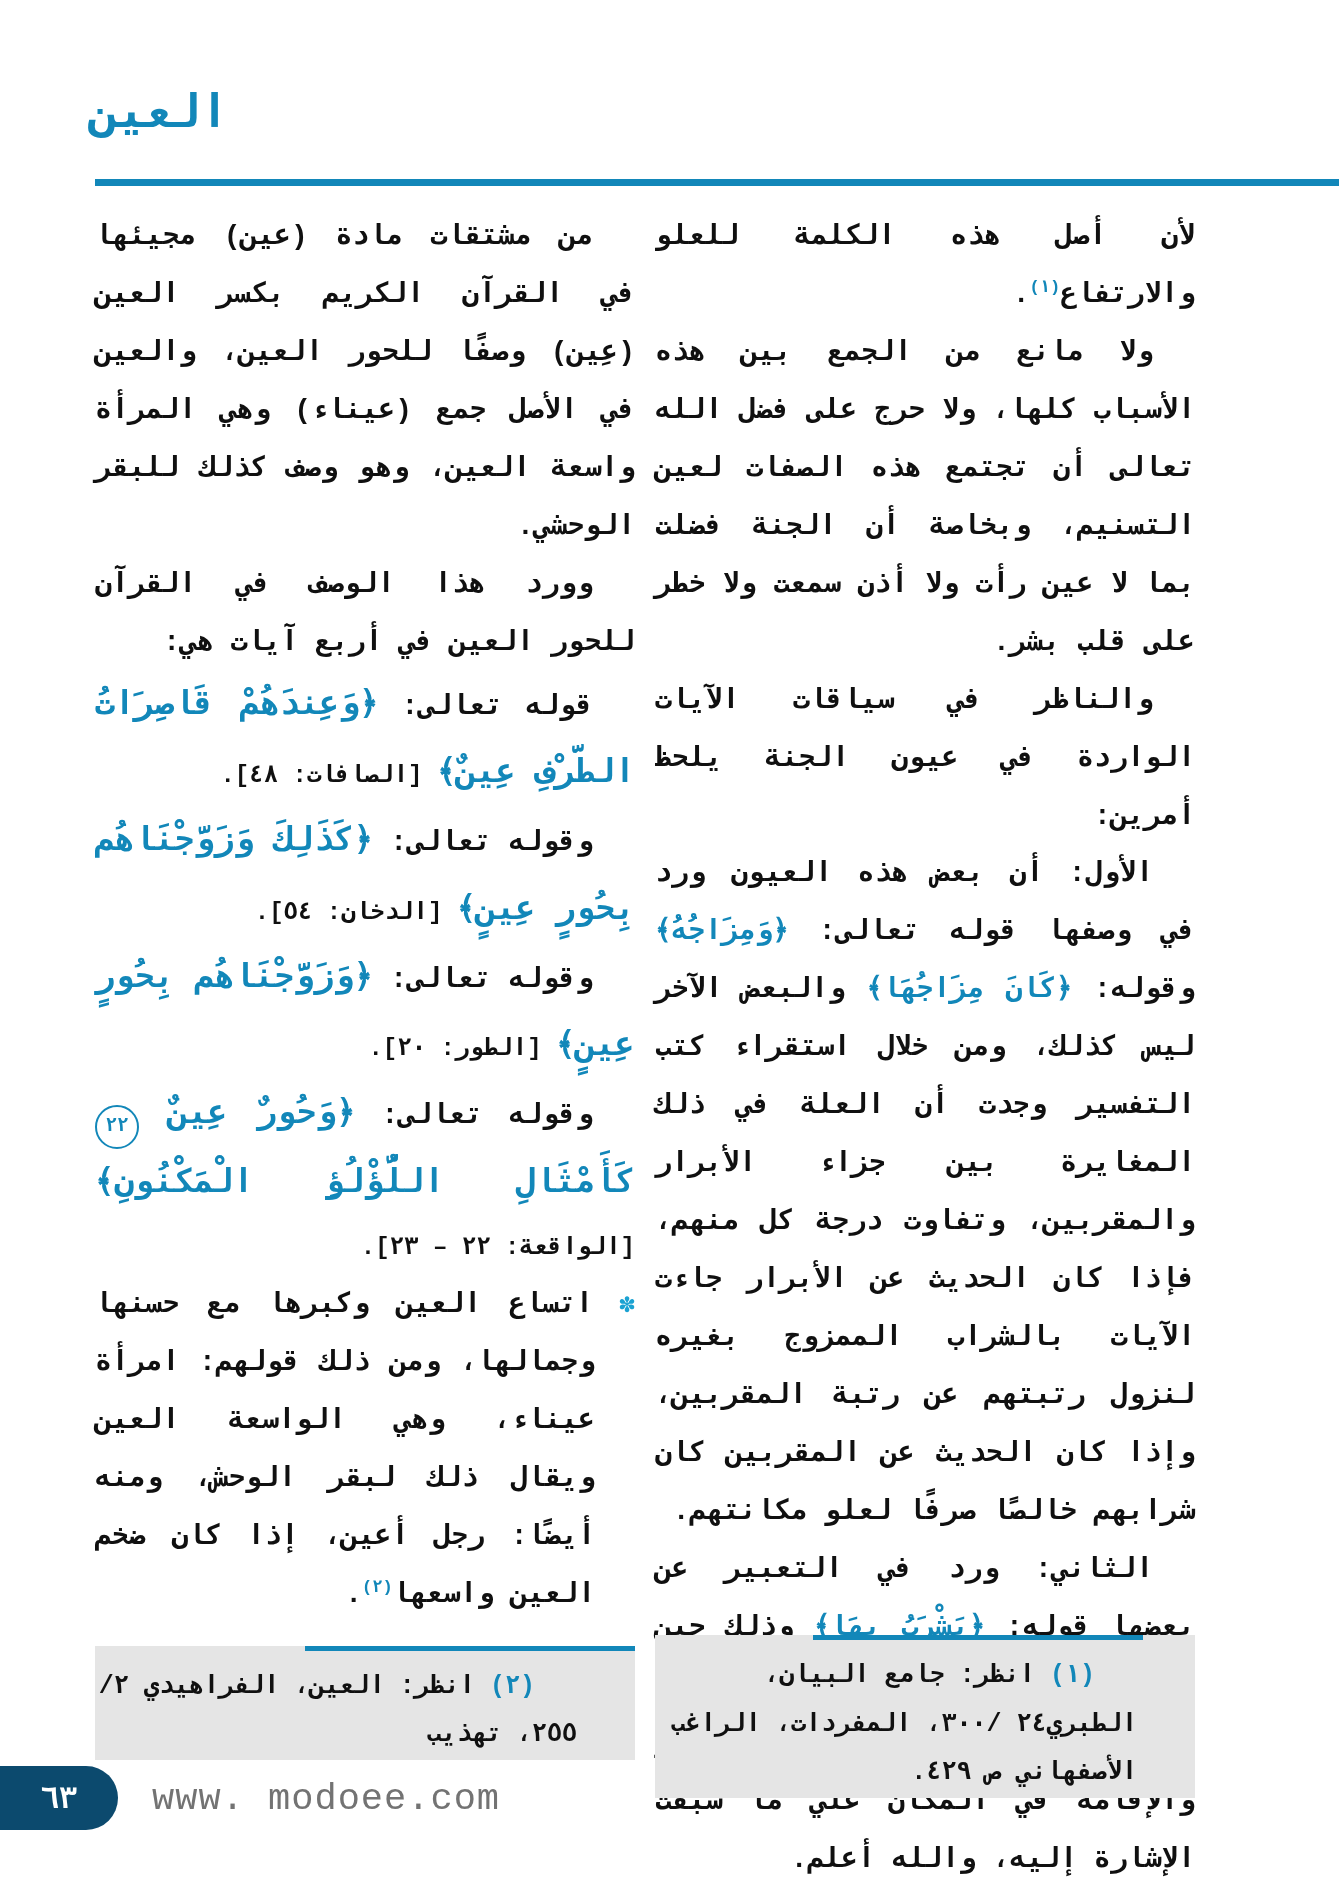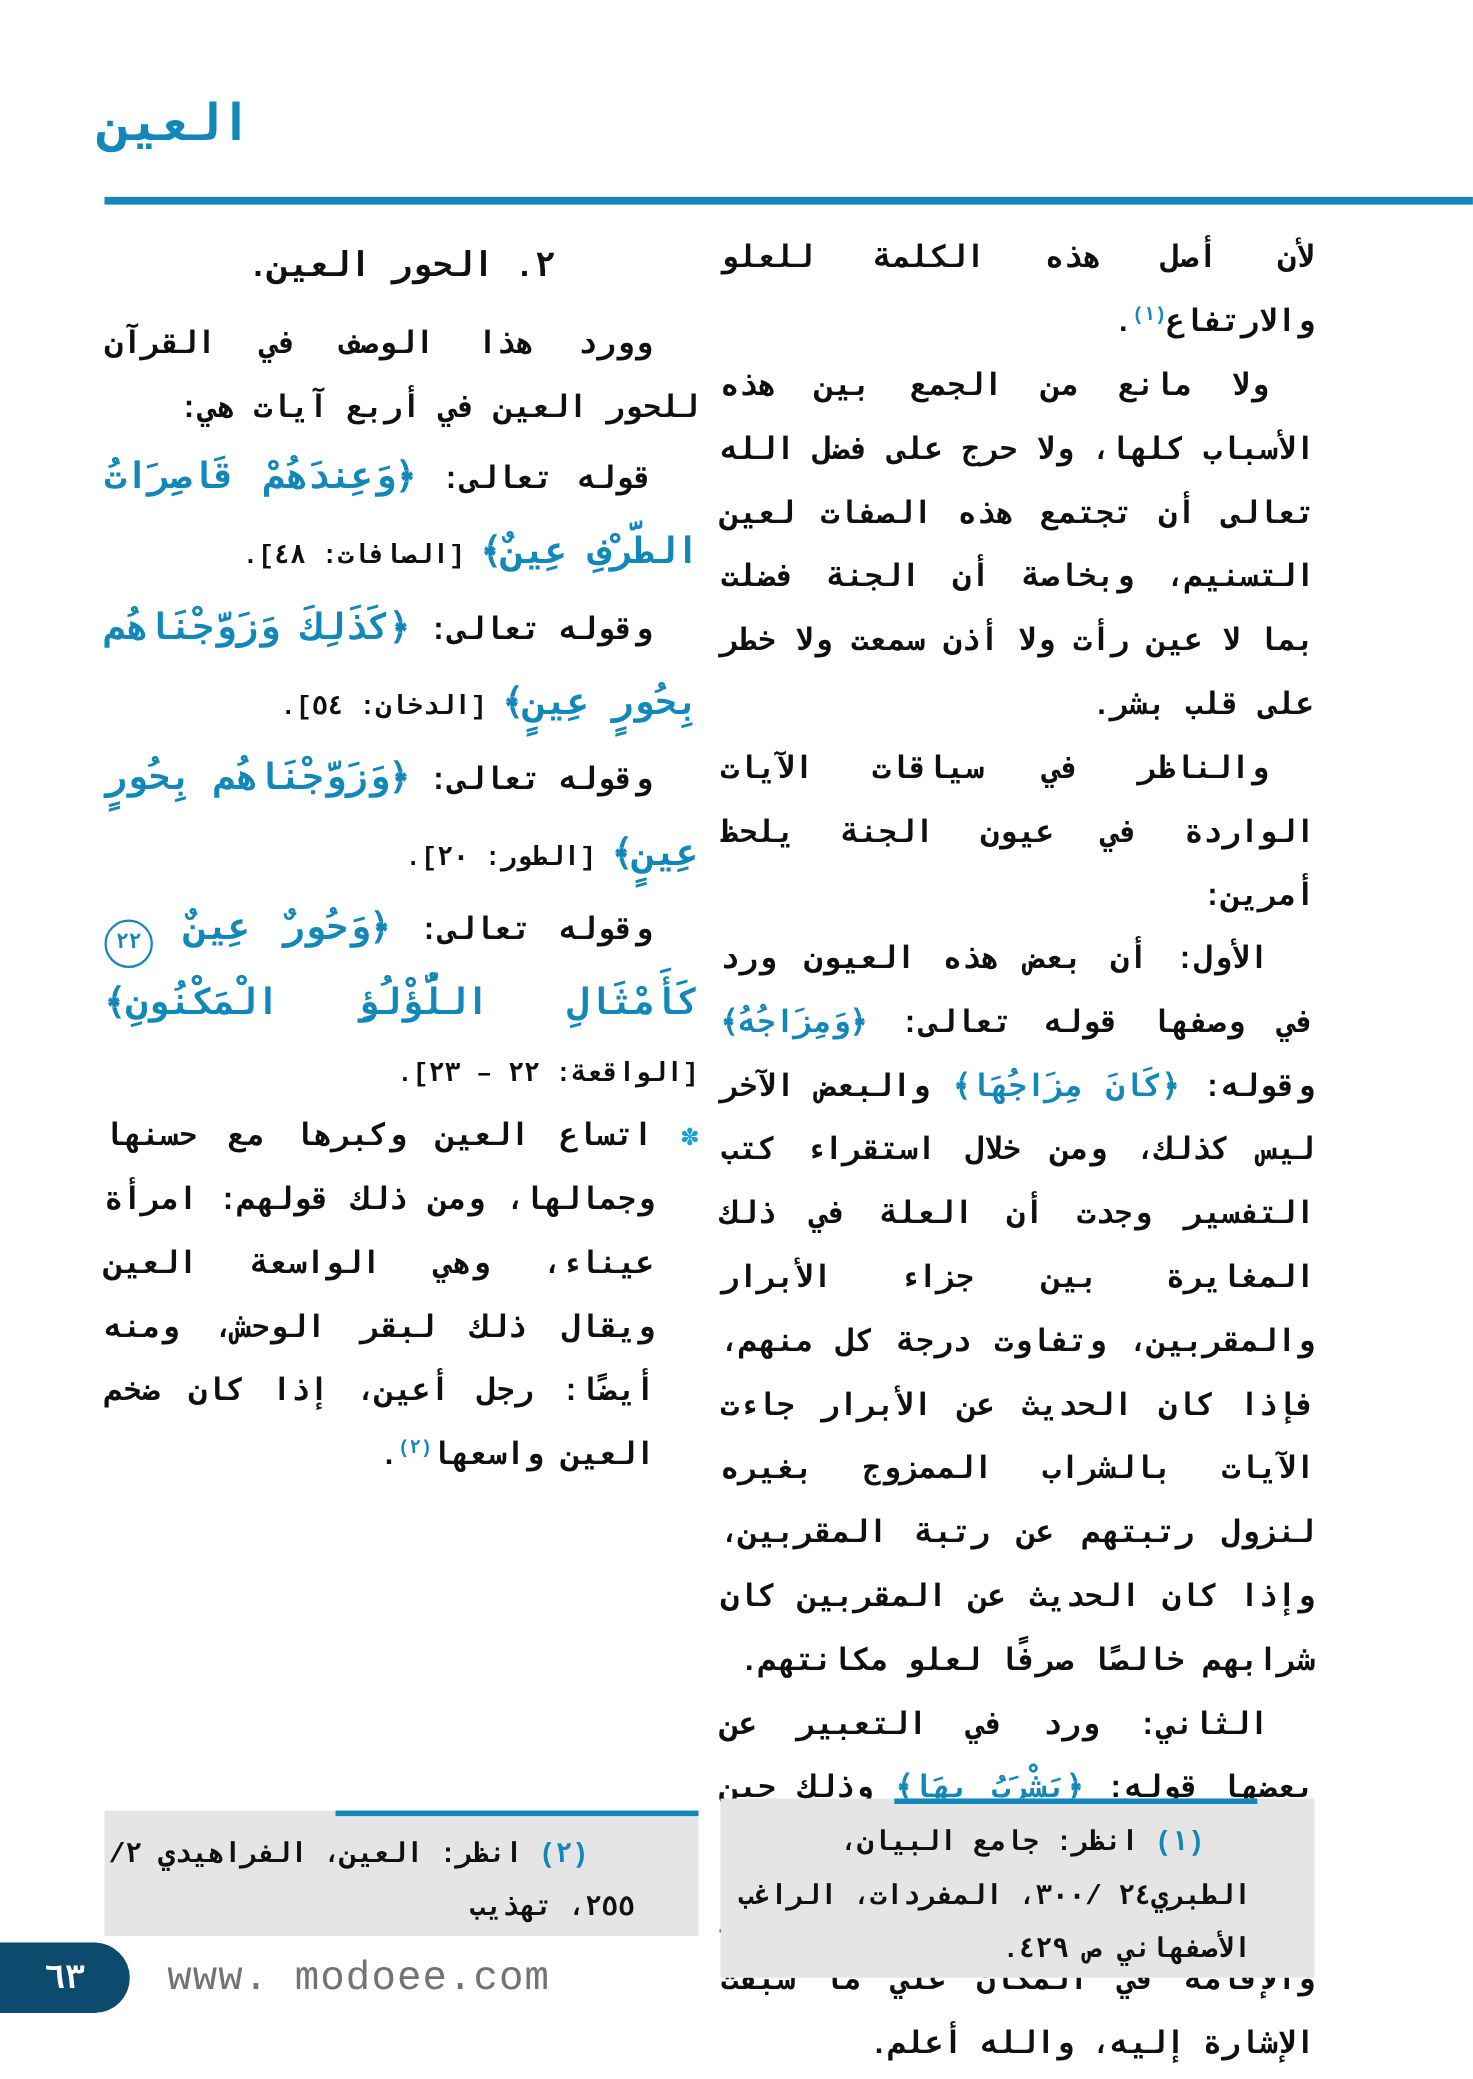--- a/index.html
+++ b/index.html
@@ -99,22 +99,22 @@
           <p><span class="n">الأول: أن بعض هذه العيون ورد في وصفها قوله تعالى: </span><span class="verse">﴿وَمِزَاجُهُ﴾</span><span class="n"> وقوله: </span><span class="verse">﴿كَانَ مِزَاجُهَا﴾</span><span class="n"> والبعض الآخر ليس كذلك، ومن خلال استقراء كتب التفسير وجدت أن العلة في ذلك المغايرة بين جزاء الأبرار والمقربين، وتفاوت درجة كل منهم، فإذا كان الحديث عن الأبرار جاءت الآيات بالشراب الممزوج بغيره لنزول رتبتهم عن رتبة المقربين، وإذا كان الحديث عن المقربين كان شرابهم خالصًا صرفًا لعلو مكانتهم.</span></p>
           <p><span class="n">الثاني: ورد في التعبير عن بعضها قوله: </span><span class="verse">﴿يَشْرَبُ بِهَا﴾</span><span class="n"> وذلك حين يكون الحديث عن المقربين؛ للدلالة علي شربهم حتى الري، مع الاستقرار والإقامة في المكان علي ما سبقت الإشارة إليه، والله أعلم.</span></p>
         </div>
       <div class="footnote-block">
         <div class="fn-rule"></div>
         <p class="fn-text" id="fn-right-text"><span class="fnum">(١)</span><span class="n"> انظر: جامع البيان، الطبري٢٤ /٣٠٠، المفردات، الراغب الأصفهاني ص ٤٢٩.</span></p>
       </div>
     </section>
 
     <section class="col col-left">
-      <h2 class="section-heading">٢. الحور العين.</h2>
       <div class="col-body" id="col-left-body">
+          <p><span class="n">من مشتقات مادة (عين) مجيئها في القرآن الكريم بكسر العين (عِين) وصفًا للحور العين، والعين في الأصل جمع (عيناء) وهي المرأة واسعة العين، وهو وصف كذلك للبقر الوحشي.</span></p>
           <p><span class="n">وورد هذا الوصف في القرآن للحور العين في أربع آيات هي:</span></p>
           <p><span class="n">قوله تعالى: </span><span class="verse">﴿وَعِندَهُمْ قَاصِرَاتُ الطَّرْفِ عِينٌ﴾</span><span class="ref"> [الصافات: ٤٨].</span></p>
           <p><span class="n">وقوله تعالى: </span><span class="verse">﴿كَذَلِكَ وَزَوَّجْنَاهُم بِحُورٍ عِينٍ﴾</span><span class="ref"> [الدخان: ٥٤].</span></p>
           <p><span class="n">وقوله تعالى: </span><span class="verse">﴿وَزَوَّجْنَاهُم بِحُورٍ عِينٍ﴾</span><span class="ref"> [الطور: ٢٠].</span></p>
           <p><span class="n">وقوله تعالى: </span><span class="verse">﴿وَحُورٌ عِينٌ </span><span class="qnum">٢٢</span><span class="verse"> كَأَمْثَالِ اللُّؤْلُؤِ الْمَكْنُونِ﴾</span><span class="ref"> [الواقعة: ٢٢ – ٢٣].</span></p>
           <p class="bullet-para"><span class="bullet">✽ </span><span class="n">اتساع العين وكبرها مع حسنها وجمالها، ومن ذلك قولهم: امرأة عيناء، وهي الواسعة العين ويقال ذلك لبقر الوحش، ومنه أيضًا: رجل أعين، إذا كان ضخم العين واسعها</span><span class="sup">(٢)</span><span class="n">.</span></p>
         </div>
       <div class="footnote-block">
         <div class="fn-rule"></div>
         <p class="fn-text" id="fn-left-text"><span class="fnum">(٢)</span><span class="n"> انظر: العين، الفراهيدي ٢/ ٢٥٥، تهذيب</span></p>

